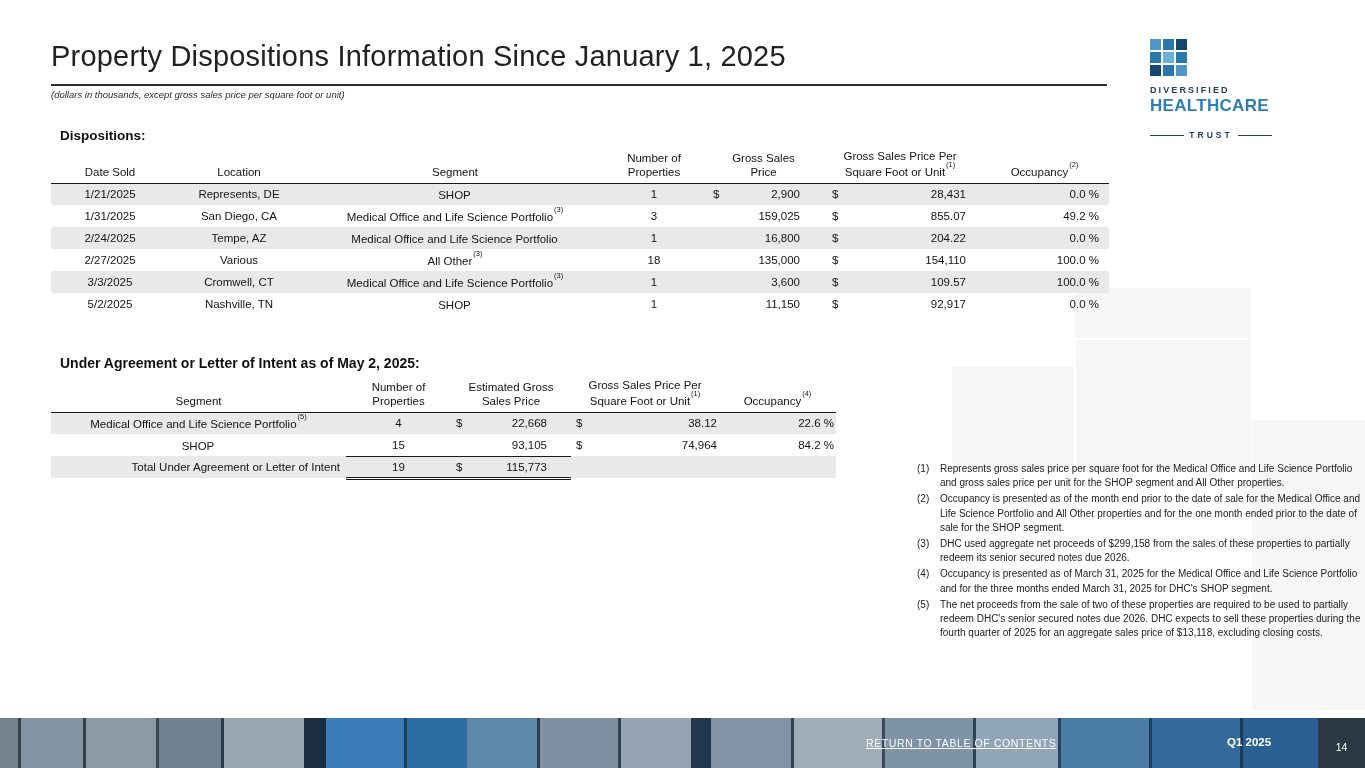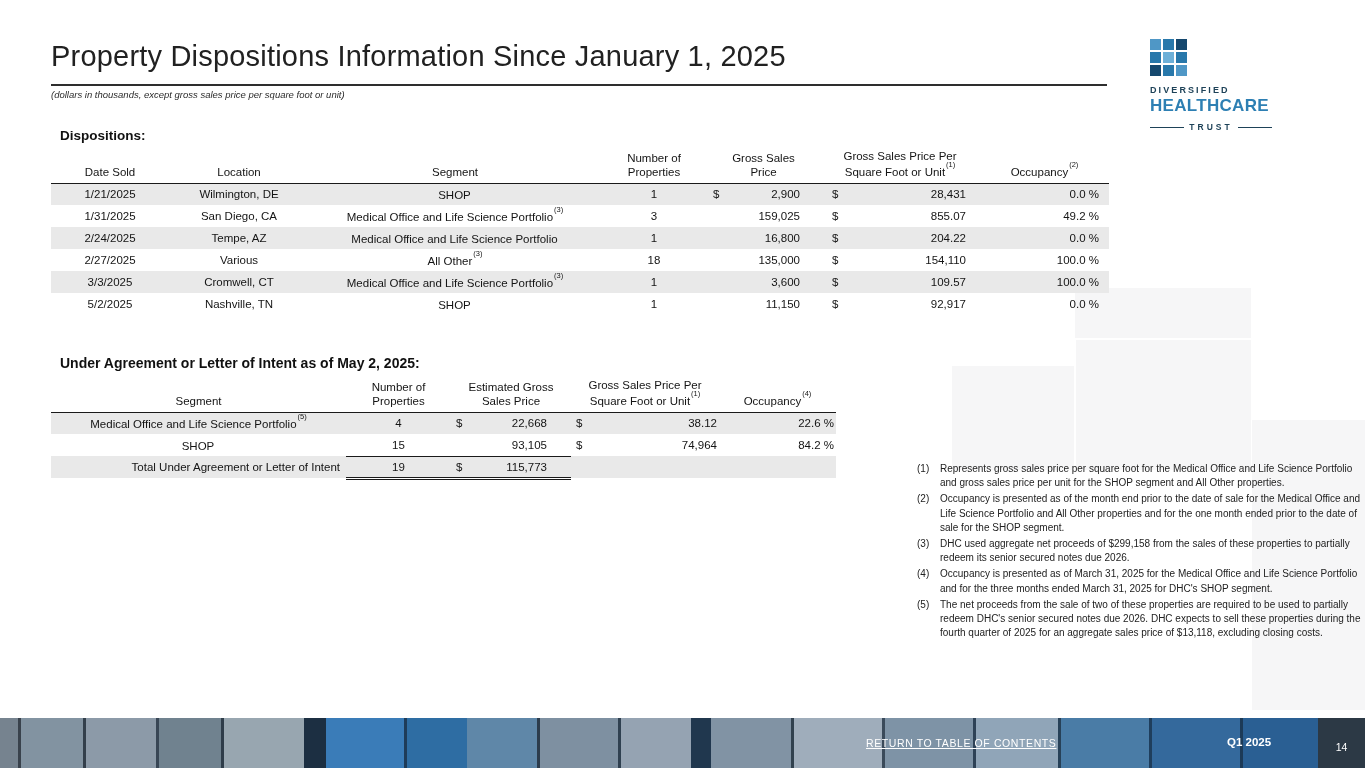--- a/index.html
+++ b/index.html
@@ -12,21 +12,21 @@
   .title { position:absolute; left:51px; top:40px; font-size:29px; font-weight:normal; color:#212121; letter-spacing:0.2px; white-space:nowrap; }
   .rule { position:absolute; left:51px; top:84px; width:1056px; height:2px; background:#2e2e2e; }
   .subtitle { position:absolute; left:51px; top:89px; font-size:9.5px; font-style:italic; color:#2b2b2b;text-align:right; }
 
   .logo { position:absolute; left:1150px; top:36px; display:flex; gap:9px; align-items:flex-start;flex-direction:column; }
   .logo-grid { display:grid; grid-template-columns:repeat(3,11px); grid-auto-rows:11px; gap:2px; margin-top:3px; }
   .logo-grid i { display:block; }
   .logo-text { display:flex; flex-direction:column; width:122px; }
   .lt1 { font-size:9px; letter-spacing:2.1px; color:#1e4258; font-weight:bold; }
   .lt2 { font-size:17px; font-weight:bold; color:#2d7fb3; letter-spacing:0.3px; margin-top:1px; }
-  .lt3 { display:flex; align-items:center; gap:5px; color:#1e4258; font-size:8.5px; letter-spacing:3px; font-weight:bold; margin-top:6px; }
+  .lt3 { display:flex; align-items:center; gap:5px; color:#1e4258; font-size:8.5px; letter-spacing:3px; font-weight:bold; margin-top:14px; }
   .lt3 .ln { flex:1; height:1px; background:#1e4258; }
 
   .sec-h { position:absolute; font-weight:bold; color:#111; }
   .h1pos { left:60px; top:128px; font-size:13.5px; }
   .h2pos { left:60px; top:355px; font-size:14px; }
 
   table { position:absolute; border-collapse:collapse; table-layout:fixed; color:#141414; }
   .t1 { left:51px; top:147px; width:1058px; }
   .t2 { left:51px; top:376px; width:785px; }
   thead tr { height:36px; }
@@ -128,21 +128,21 @@
         <th>
             <div>Gross Sales Price Per</div>
             <div><span>Square Foot or Unit</span><sup>(1)</sup></div>
           </th>
         <th><span>Occupancy</span><sup>(2)</sup></th>
       </tr>
     </thead>
     <tbody>
       <tr class="stripe">
         <td class="c">1/21/2025</td>
-        <td class="c">Wilmington, DE</td>
+        <td class="c">Represents, DE</td>
         <td class="c"><span>SHOP</span><sup></sup></td>
         <td class="c">1</td>
         <td class="gross">
             <div class="money">
               <span>$</span>
               <span>2,900</span>
             </div>
           </td>
         <td class="psf">
             <div class="money">

